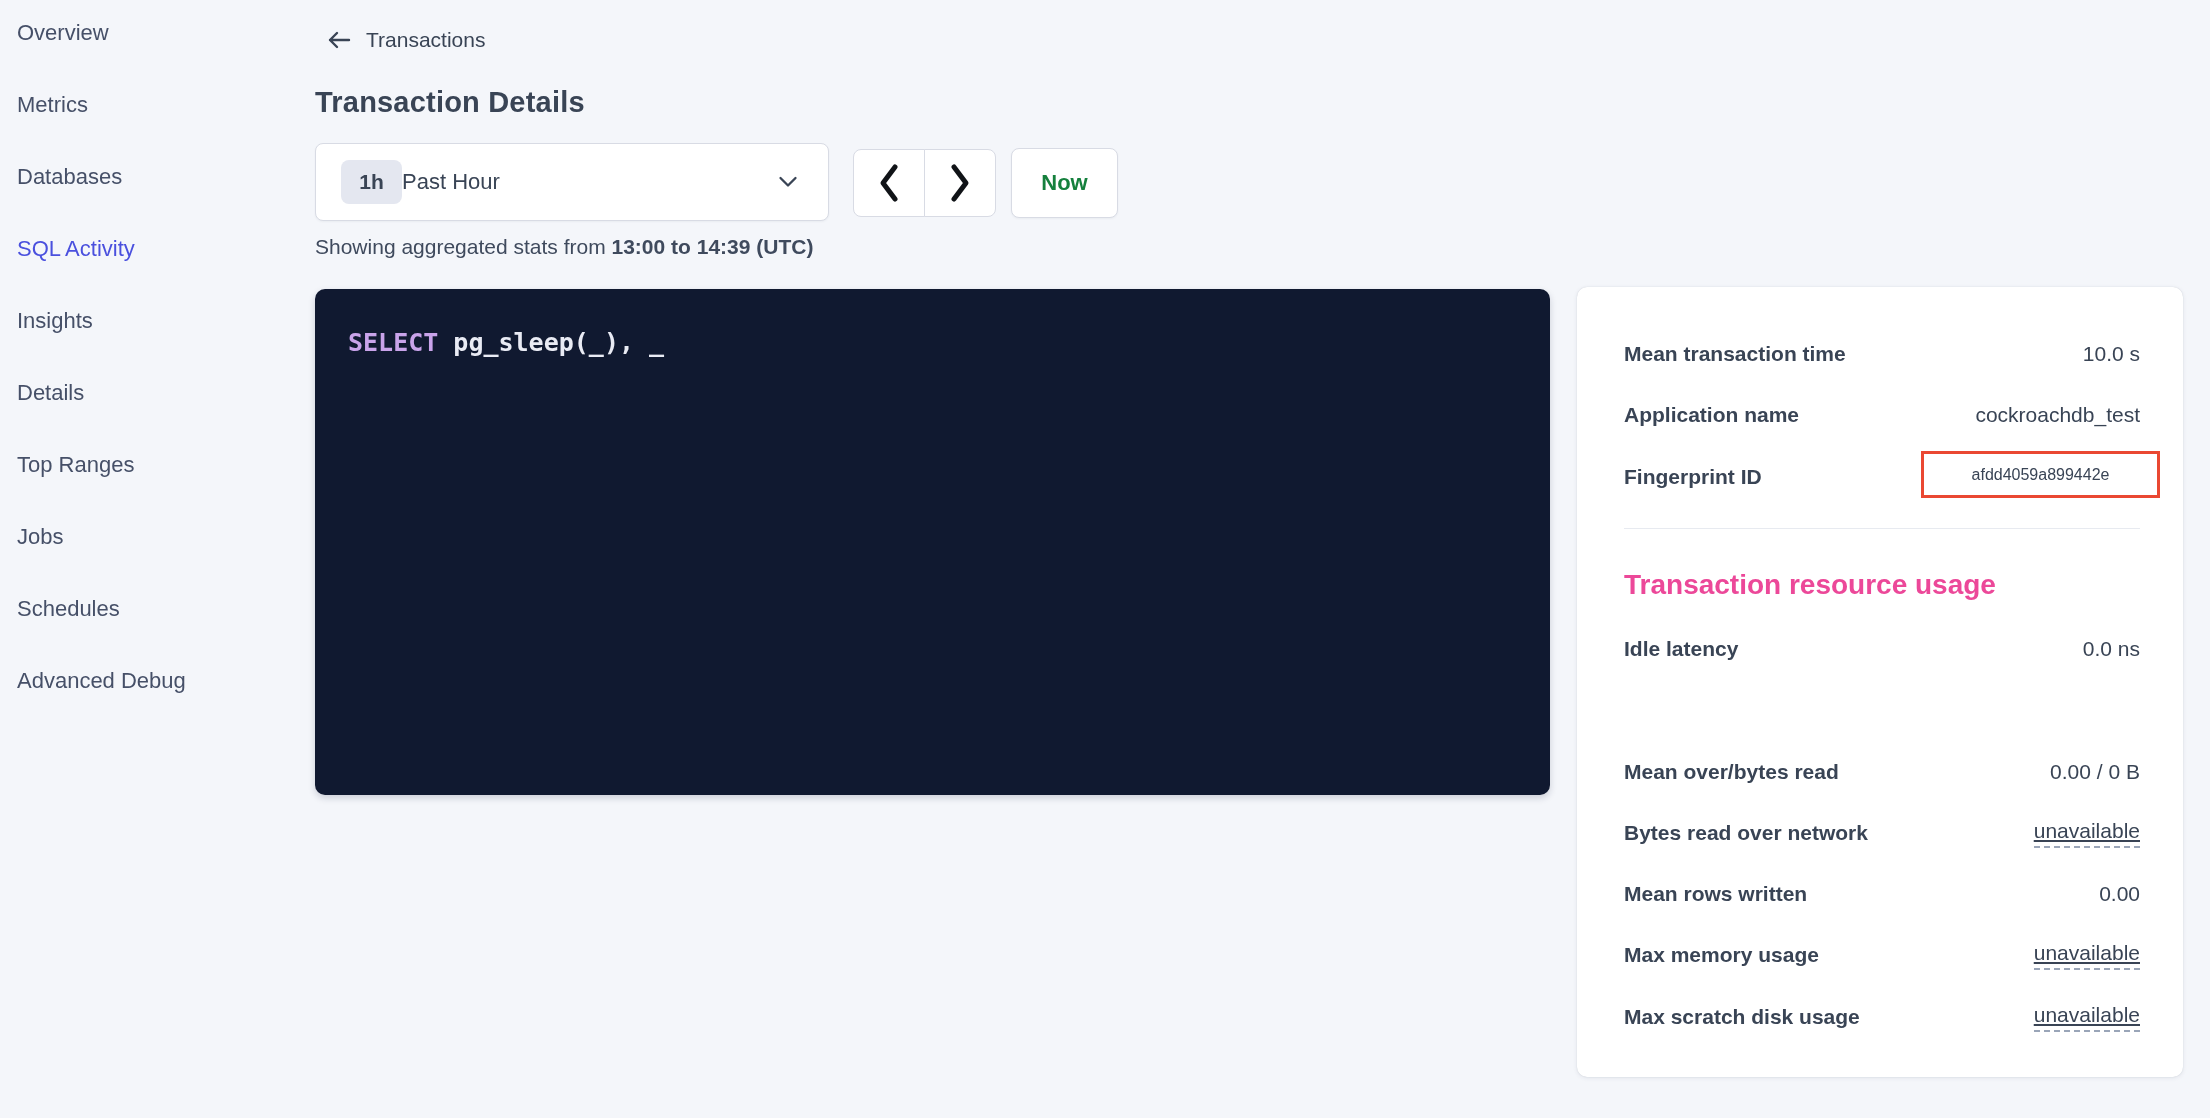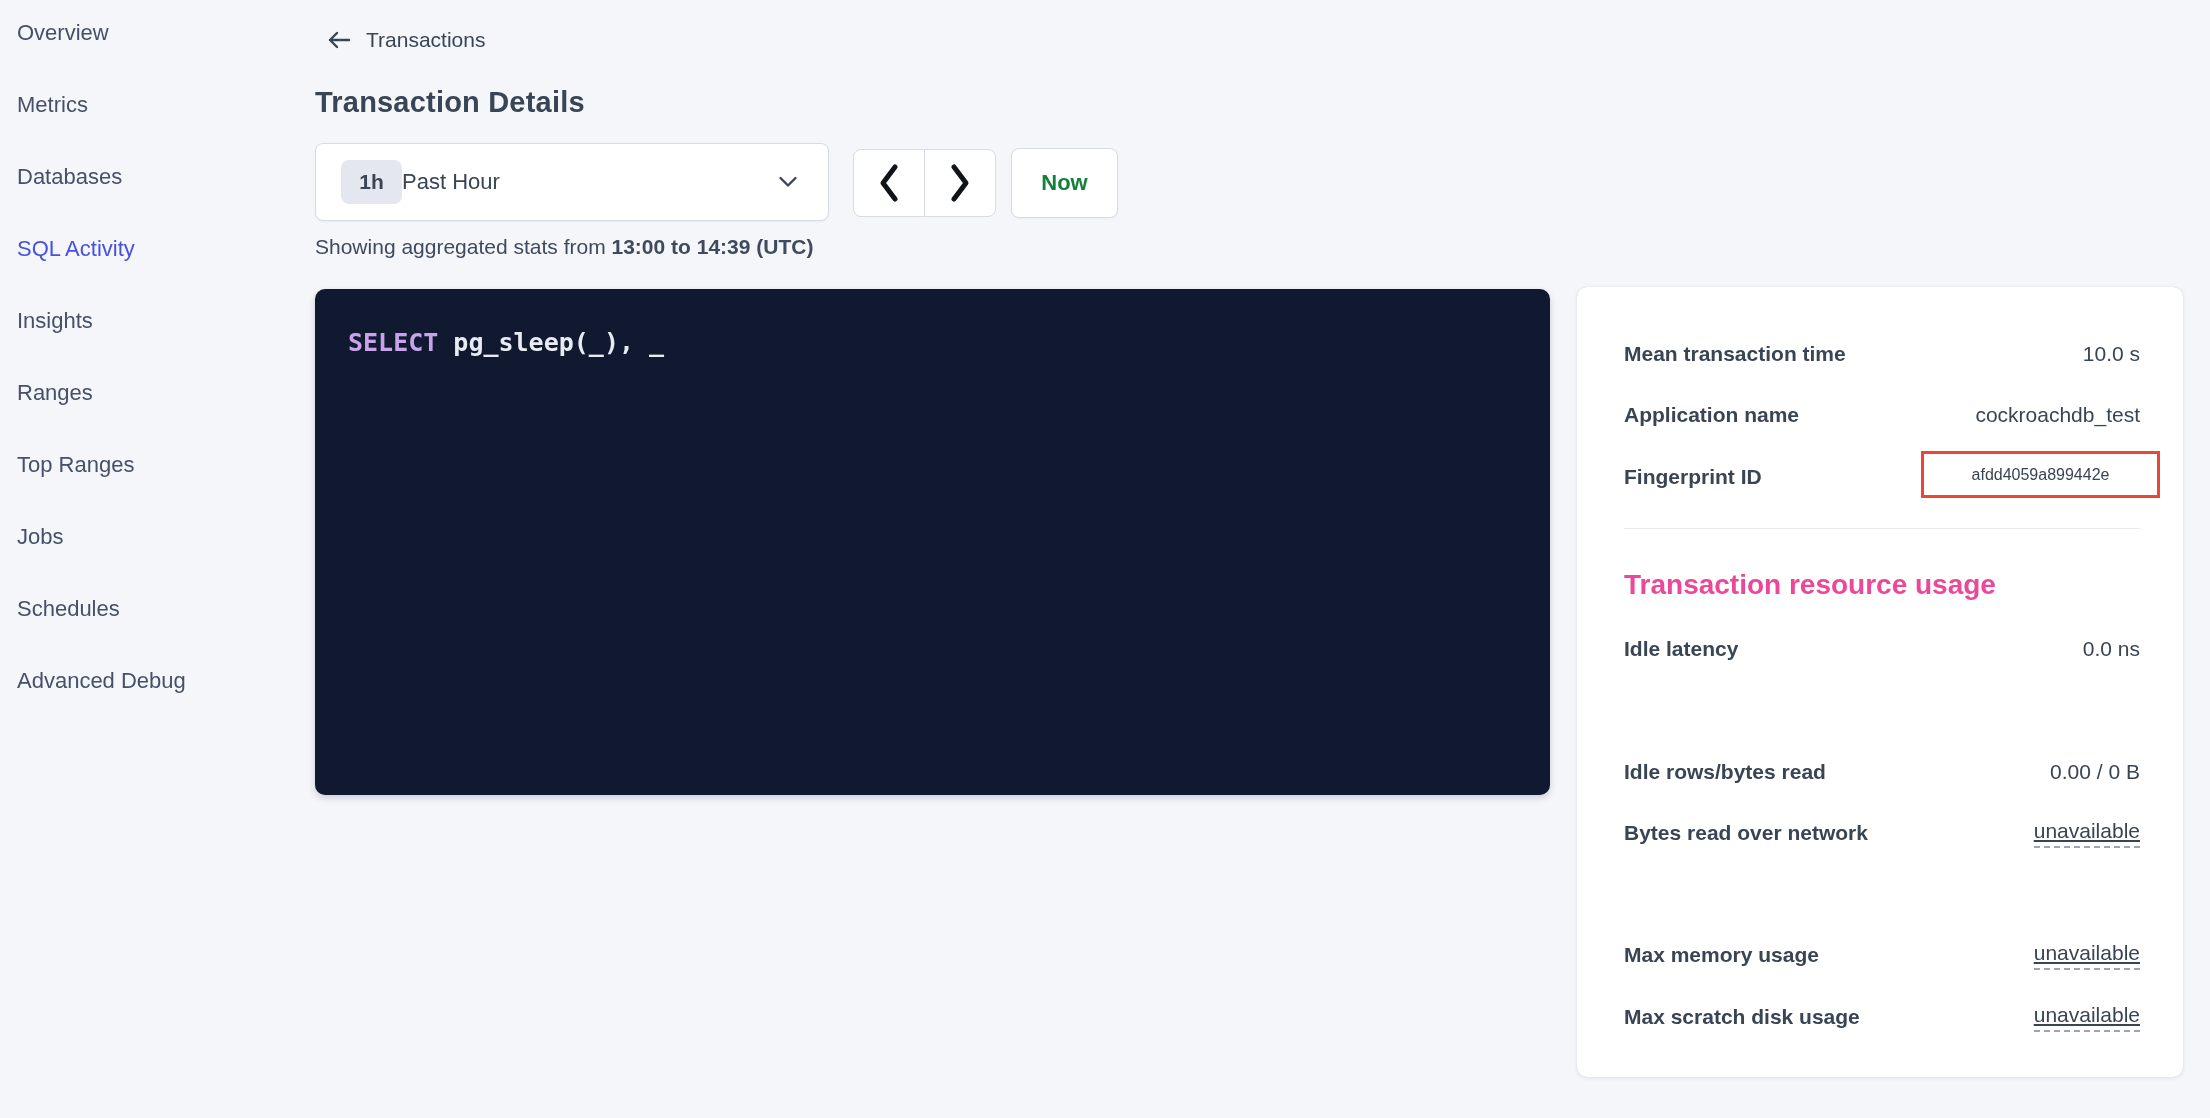--- a/index.html
+++ b/index.html
@@ -118,21 +118,21 @@
 </style>
 </head>
 <body>
 
 <nav class="sidebar">
   <div class="side-item">Overview</div>
   <div class="side-item">Metrics</div>
   <div class="side-item">Databases</div>
   <div class="side-item active">SQL Activity</div>
   <div class="side-item">Insights</div>
-  <div class="side-item">Ranges</div>
+  <div class="side-item">Details</div>
   <div class="side-item">Top Ranges</div>
   <div class="side-item">Jobs</div>
   <div class="side-item">Schedules</div>
   <div class="side-item">Advanced Debug</div>
 </nav>
 
 <div class="breadcrumb">
   <svg width="24" height="20" viewBox="0 0 24 20" fill="none">
     <path d="M22 10 H3 M10 3 L3 10 L10 17" stroke="#394455" stroke-width="2.4" stroke-linecap="round" stroke-linejoin="round"></path>
   </svg>
@@ -195,29 +195,33 @@
 
   <h2 class="section-title">Transaction resource usage</h2>
 
   <div class="row" style="top:347px">
     <span class="lbl">Idle latency</span>
     <span class="val">0.0 ns</span>
   </div>
 
 
   <div class="row" style="top:470px">
-    <span class="lbl">Idle rows/bytes read</span>
+    <span class="lbl">Mean over/bytes read</span>
     <span class="val">0.00 / 0 B</span>
   </div>
 
   <div class="row" style="top:531px">
     <span class="lbl">Bytes read over network</span>
     <span class="val ulink">unavailable</span>
   </div>
 
+  <div class="row" style="top:592px">
+    <span class="lbl">Mean rows written</span>
+    <span class="val">0.00</span>
+  </div>
 
   <div class="row" style="top:653px">
     <span class="lbl">Max memory usage</span>
     <span class="val ulink">unavailable</span>
   </div>
 
   <div class="row" style="top:715px">
     <span class="lbl">Max scratch disk usage</span>
     <span class="val ulink">unavailable</span>
   </div>

